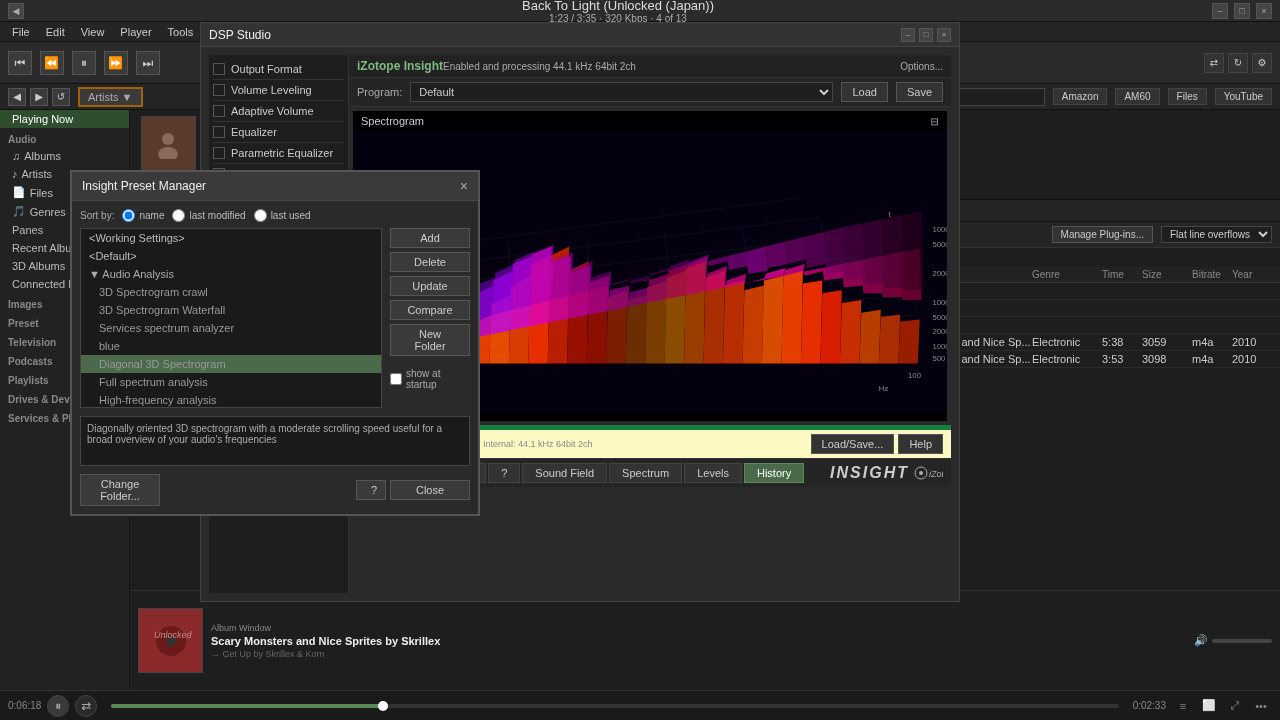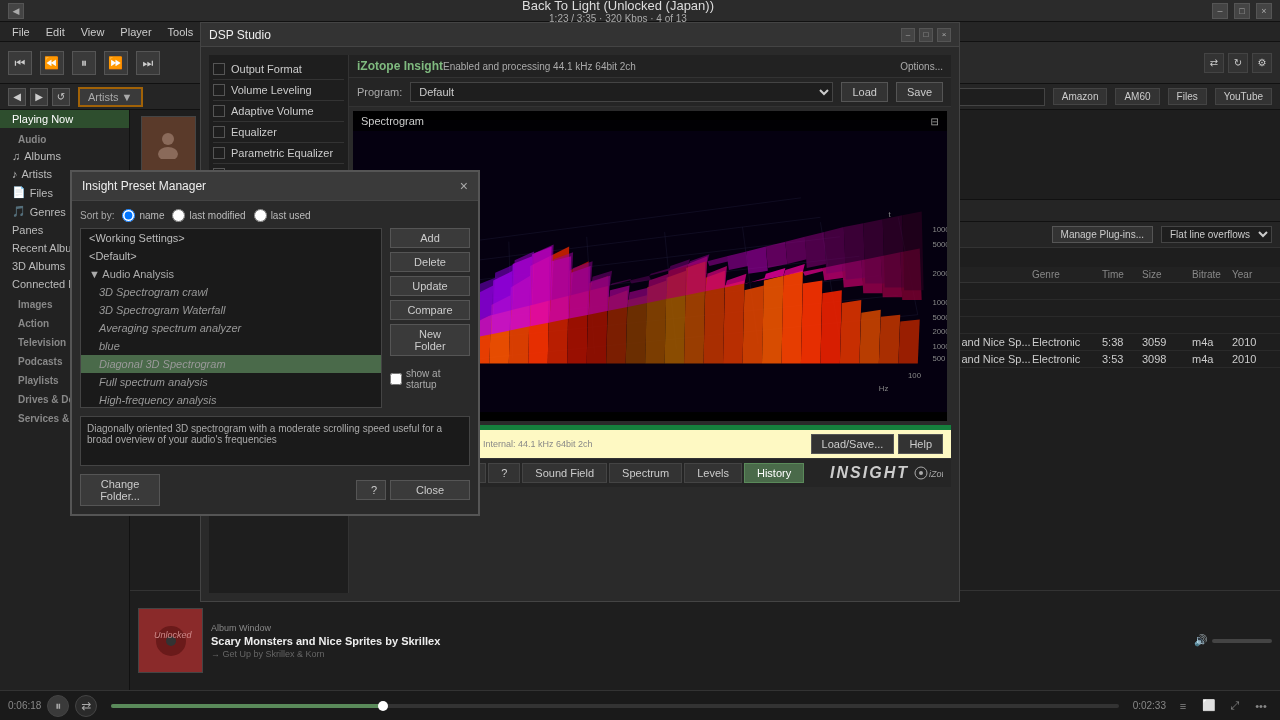--- a/index.html
+++ b/index.html
@@ -27,21 +27,21 @@
     .search-input { background: #1e1e1e; border: 1px solid #444; color: #ccc; padding: 2px 6px; font-size: 11px; width: 200px; height: 18px; }
     .nav-tab { padding: 2px 8px; background: #333; border: 1px solid #444; color: #ccc; cursor: pointer; font-size: 10px; }
 
     
     #main { display: flex; width: 100%; height: calc(720px - 22px - 20px - 42px - 26px - 30px); }
 
     
     #sidebar { width: 130px; background: #222; border-right: 1px solid #111; overflow-y: auto; flex-shrink: 0; }
     .sidebar-item { padding: 3px 12px; cursor: pointer; color: #bbb; font-size: 11px; display: flex; align-items: center; gap: 4px; }
     .sidebar-item.active { color: #fff; background: #2e4e2e; }
-    .sidebar-section-header { padding: 6px 8px 2px; color: #888; font-size: 10px; font-weight: bold; margin-left: 10px; }
+    .sidebar-section-header { padding: 6px 8px 2px; color: #888; font-size: 10px; font-weight: bold; }
 
     
     #artist-row { background: #1e1e1e; height: 90px; display: flex; align-items: center; padding: 0 8px; gap: 8px; overflow-x: auto; flex-shrink: 0; border-bottom: 1px solid #111; }
     .artist-thumb { display: flex; flex-direction: column; align-items: center; gap: 2px; cursor: pointer; }
     .artist-img { width: 55px; height: 55px; background: #333; border: 1px solid #444; display: flex; align-items: center; justify-content: center; color: #666; font-size: 18px; overflow: hidden; }
     .artist-name { font-size: 9px; color: #aaa; text-align: center; max-width: 60px; }
 
     
     #content { flex: 1; display: flex; flex-direction: column; background: #1e1e1e; overflow: hidden; }
 
@@ -83,21 +83,21 @@
     #preset-modal-body { padding: 8px; }
     .sort-row { display: flex; align-items: center; gap: 8px; margin-bottom: 6px; }
     .sort-label { color: #aaa; font-size: 10px; }
     .radio-group { display: flex; align-items: center; gap: 4px; }
     .radio-group label { color: #bbb; font-size: 10px; cursor: pointer; }
     .preset-list-container { display: flex; gap: 8px; }
     .preset-list { flex: 1; background: #1a1a1a; border: 1px solid #444; height: 180px; overflow-y: auto; }
     .preset-item { padding: 3px 8px; cursor: pointer; color: #bbb; font-size: 11px; }
     .preset-item.selected { background: #4a6a4a; color: #fff; }
     .preset-item.folder { color: #aaa; }
-    .preset-item.subfolder { padding-left: 18px; color: #999; font-style: italic; }
+    .preset-item.subfolder { padding-left: 18px; color: #999; }
     .preset-buttons { display: flex; flex-direction: column; gap: 4px; }
     .preset-btn { padding: 3px 14px; background: #3a3a3a; border: 1px solid #555; color: #ccc; cursor: pointer; font-size: 11px; width: 80px; text-align: center; }
     .preset-description { margin-top: 8px; background: #1a1a1a; border: 1px solid #444; padding: 6px; color: #aaa; font-size: 10px; min-height: 50px; }
     .preset-footer { display: flex; justify-content: space-between; align-items: center; margin-top: 8px; }
     .show-startup-row { display: flex; align-items: center; gap: 4px; }
     .checkbox-startup { width: 12px; height: 12px; cursor: pointer; }
 
     
     #bottom-artist-tabs { height: 22px; background: #252525; display: flex; align-items: flex-end; padding: 0 4px; border-bottom: 1px solid #111; overflow-x: auto; }
     .artist-tab { padding: 3px 10px; background: #2e2e2e; border: 1px solid #444; border-bottom: none; color: #bbb; cursor: pointer; font-size: 10px; white-space: nowrap; }
@@ -222,21 +222,21 @@
       <span>📄</span> Files
     </div>
     <div class="sidebar-item">
       <span>🎵</span> Genres
     </div>
     <div class="sidebar-item">Panes</div>
     <div class="sidebar-item">Recent Albums</div>
     <div class="sidebar-item">3D Albums</div>
     <div class="sidebar-item">Connected M...</div>
     <div class="sidebar-section-header">Images</div>
-    <div class="sidebar-section-header">Action</div>
+    <div class="sidebar-section-header">Preset</div>
     <div class="sidebar-section-header">Television</div>
     <div class="sidebar-section-header">Podcasts</div>
     <div class="sidebar-section-header">Playlists</div>
     <div class="sidebar-section-header">Drives &amp; Device</div>
     <div class="sidebar-section-header">Services &amp; Plug</div>
   </div>
 
   <div id="content">
 
     <div id="artist-row">
@@ -644,21 +644,21 @@
       </div>
     </div>
 
     <div class="preset-list-container">
       <div class="preset-list">
         <div class="preset-item">&lt;Working Settings&gt;</div>
         <div class="preset-item">&lt;Default&gt;</div>
         <div class="preset-item folder">▼ Audio Analysis</div>
         <div class="preset-item subfolder">3D Spectrogram crawl</div>
         <div class="preset-item subfolder">3D Spectrogram Waterfall</div>
-        <div class="preset-item subfolder">Averaging spectrum analyzer</div>
+        <div class="preset-item subfolder">Services spectrum analyzer</div>
         <div class="preset-item subfolder">blue</div>
         <div class="preset-item subfolder selected">Diagonal 3D Spectrogram</div>
         <div class="preset-item subfolder">Full spectrum analysis</div>
         <div class="preset-item subfolder">High-frequency analysis</div>
 
       </div>
       <div class="preset-buttons">
         <button class="preset-btn">Add</button>
         <button class="preset-btn">Delete</button>
         <button class="preset-btn">Update</button>

